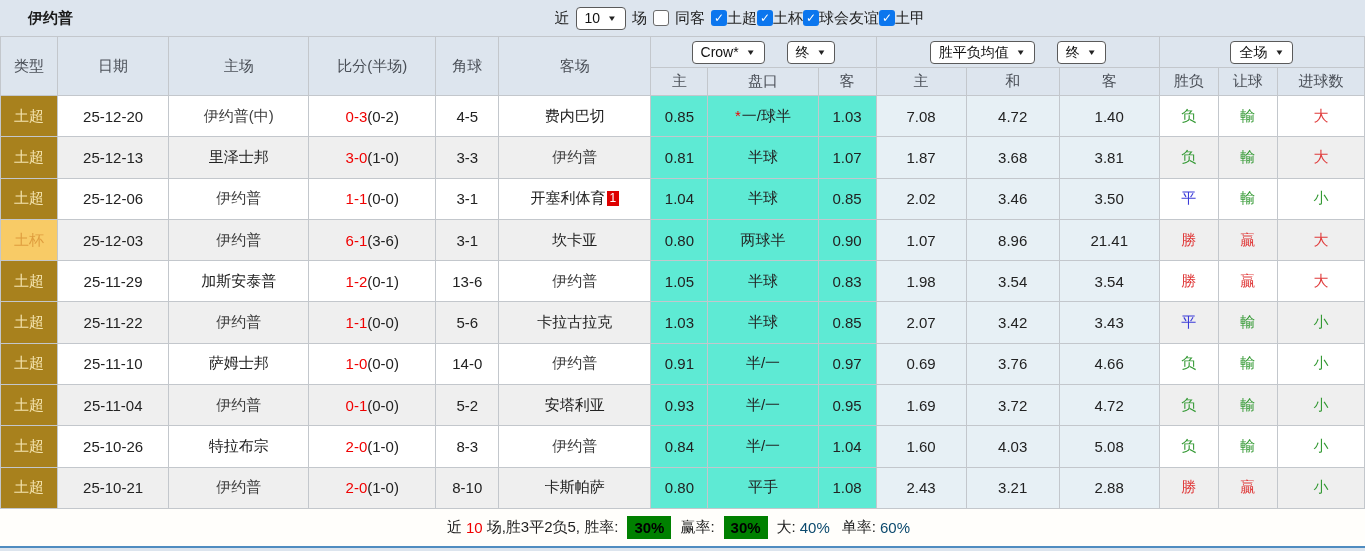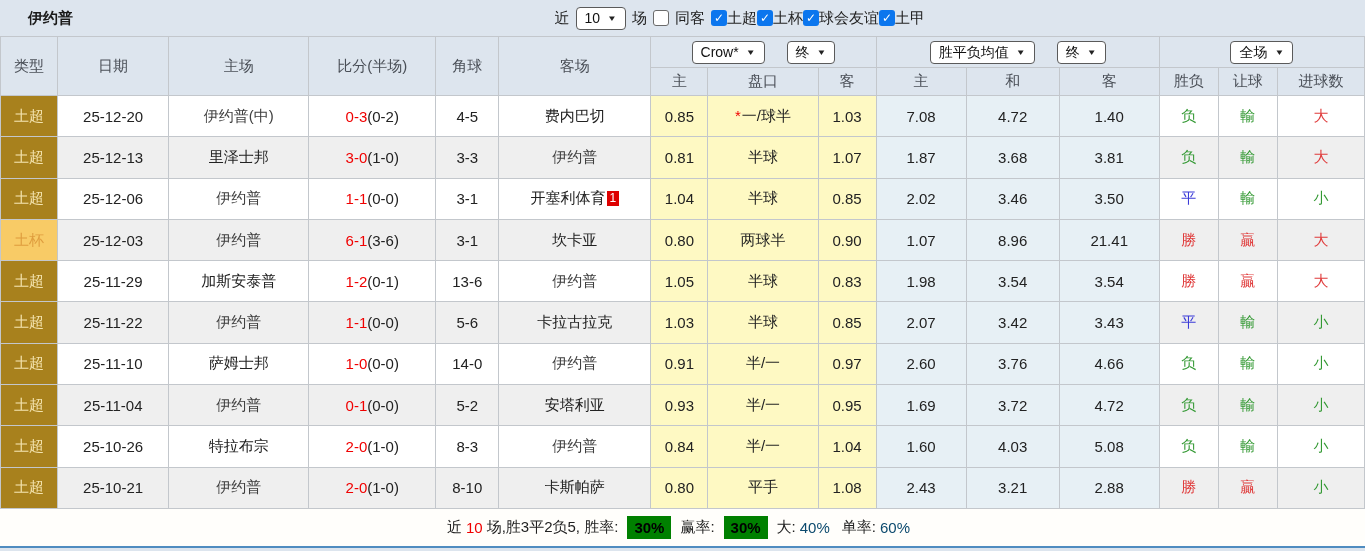--- a/index.html
+++ b/index.html
@@ -19,21 +19,21 @@
   .grp{ display:inline-flex; align-items:center; }
   table{ width:1365px; border-collapse:collapse; table-layout:fixed; }
   th,td{ border:1px solid #c3c7cc; text-align:center; vertical-align:middle; font-weight:normal; }
   thead th{ color:#4a4f57; background:#dde5ee; }
   thead tr.r1 th{ height:31px; }
   thead tr.r2 th{ height:28px; }
   tbody td{ height:41.3px; background:#fff; }
   tbody tr.alt td{ background:#efefef; }
   td.lg.sup, tr.alt td.lg.sup{ background:#a8811d; color:#f3e3ae; }
   td.lg.cup, tr.alt td.lg.cup{ background:#f8cb66; color:#df9d3e; }
-  td.hc, tr.alt td.hc{ background:#fef9c3; }
+  td.hc, tr.alt td.hc{ background:#5eead4; }
   td.avg, tr.alt td.avg{ background:#e7f0f5; }
   .grn{ color:#404040; }
   .red{ color:#f00000; }
   .blk{ color:#222; }
   .res-g{ color:#339933; } .res-r{ color:#e03c3c; } .res-b{ color:#3b3bd8; }
   .star{ color:#f00000; margin-right:1px; }
   .badge{ display:inline-block; background:#dd0000; color:#fff; font-size:12px; line-height:15px; padding:0 3px; margin-left:1px; vertical-align:1px; }
   .summary{ height:37px; background:#fffefb; display:flex; align-items:center; justify-content:center; gap:4px; white-space:nowrap; }
   .summary .hl-red{ color:#f00000; }
   .summary .pct-badge{ background:#008000; color:#000000; font-weight:bold; padding:3px 7px; margin:0 5px; }
@@ -246,21 +246,21 @@
         <tr>
           <td class="lg sup">土超</td>
           <td>25-11-10</td>
           <td class="team-link"><span class="blk">萨姆士邦</span></td>
           <td><span class="red">1-0</span><span class="blk">(0-0)</span></td>
           <td>14-0</td>
           <td class="team-link"><span class="grn">伊约普</span></td>
           <td class="hc">0.91</td>
           <td class="hc"><span>半/一</span></td>
           <td class="hc">0.97</td>
-          <td class="avg">2.60</td>
+          <td class="avg">0.69</td>
           <td class="avg">3.76</td>
           <td class="avg">4.66</td>
           <td class="res-g">负</td>
           <td class="res-g">輸</td>
           <td class="res-g">小</td>
         </tr>
         <tr class="alt">
           <td class="lg sup">土超</td>
           <td>25-11-04</td>
           <td class="team-link"><span class="grn">伊约普</span></td>

